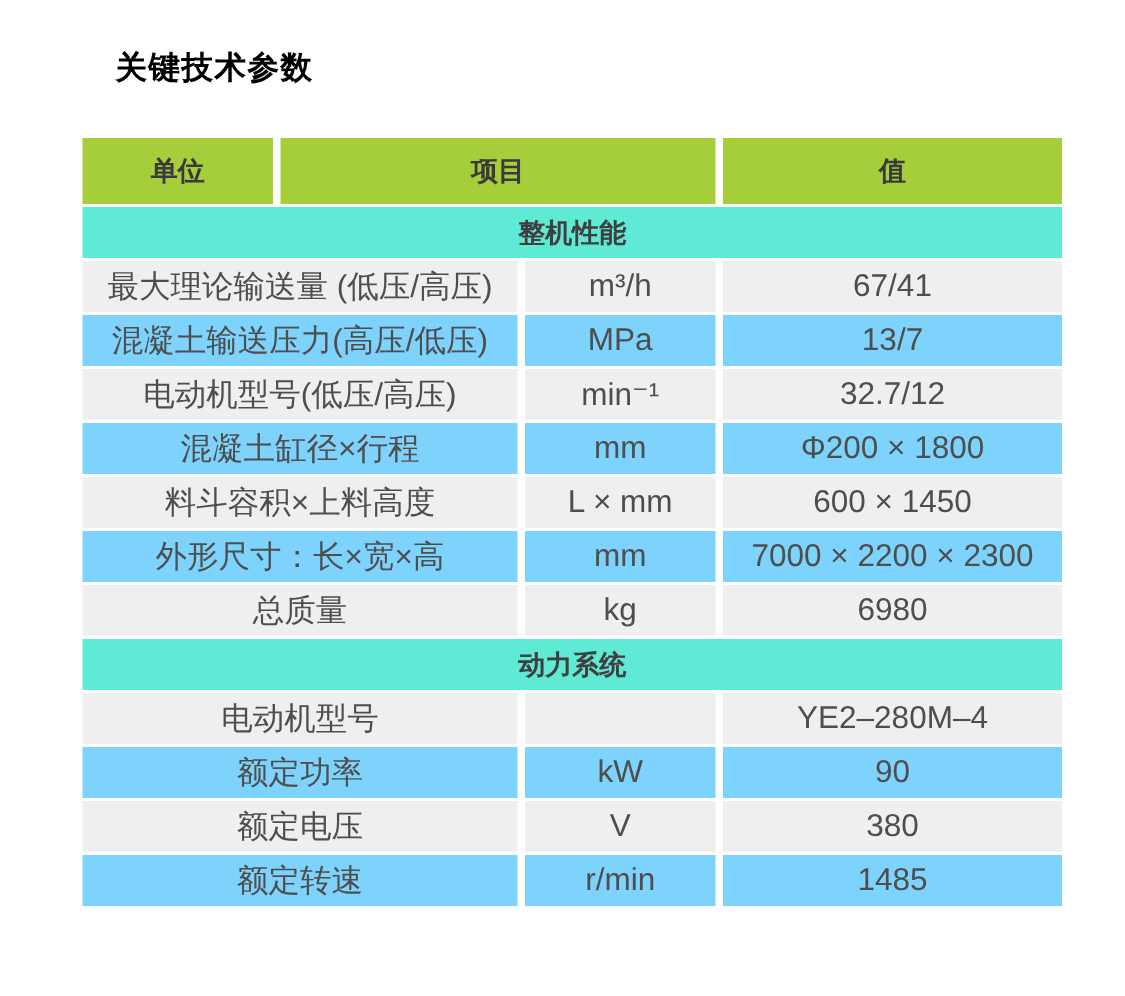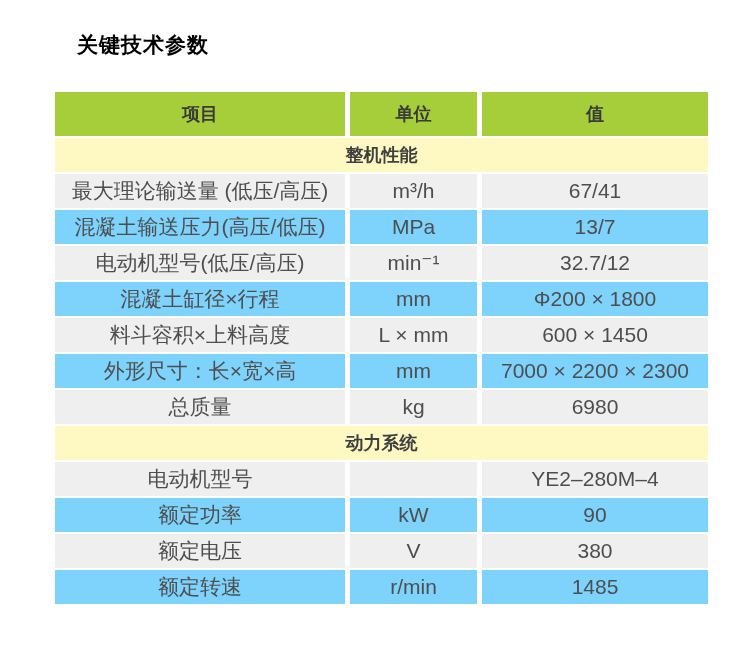--- a/index.html
+++ b/index.html
@@ -38,43 +38,43 @@
   .header-row .cell {
     height: 44px;
     background: #a6cd3a;
     font-size: 18px;
     font-weight: bold;
     color: #3a3a3a;
   }
   .section-cell {
     width: 100%;
     height: 34px;
-    background: #fef9c3;
+    background: #5eead4;
     font-size: 18px;
     font-weight: bold;
     color: #3f3f3f;
   }
   .data-row .cell {
     height: 34px;
     font-size: 21px;
     color: #4e4e4e;
   }
   .light .cell { background: #efefef; }
   .dark  .cell { background: #7dd3fc; }
 </style>
 </head>
 <body>
 
 <h1 class="page-title">关键技术参数</h1>
 
 <div class="spec-table">
 
   <div class="row header-row">
+    <div class="cell c2">单位</div>
     <div class="cell c1">项目</div>
-    <div class="cell c2">单位</div>
     <div class="cell c3">值</div>
   </div>
 
   <div class="row">
     <div class="cell section-cell">整机性能</div>
   </div>
 
   <div class="row data-row light">
     <div class="cell c1">最大理论输送量 (低压/高压)</div>
     <div class="cell c2">m³/h</div>

